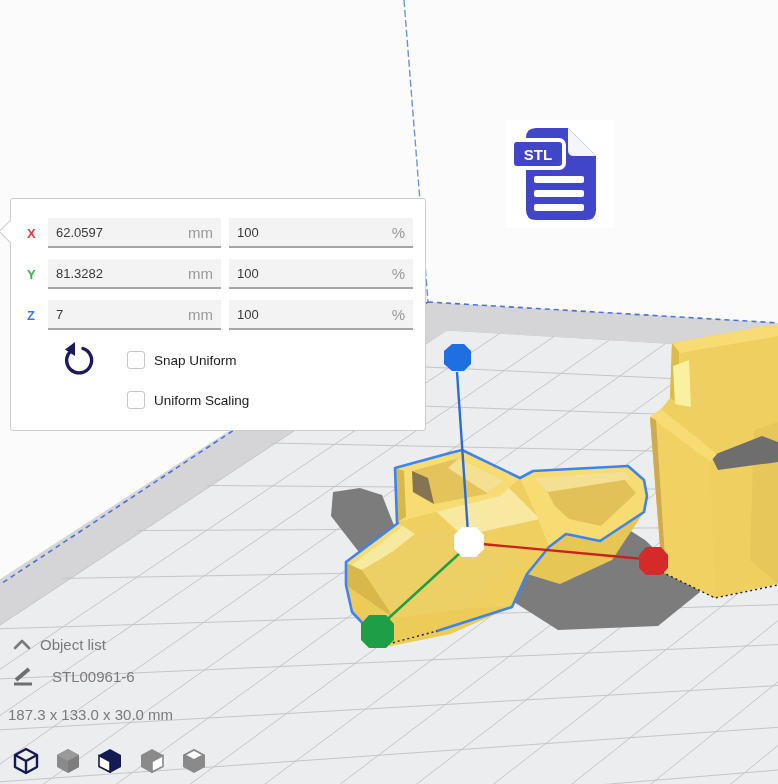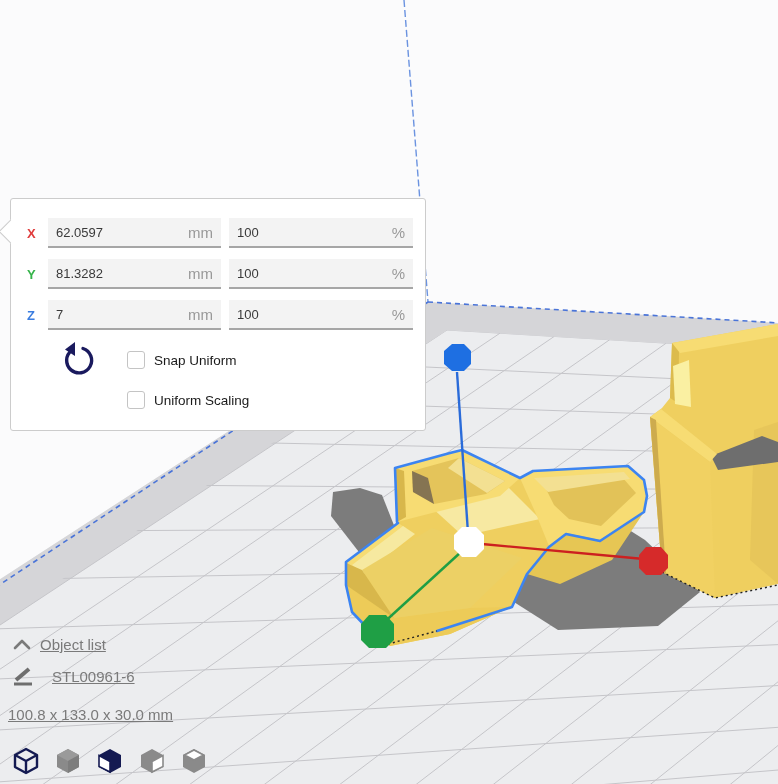--- a/index.html
+++ b/index.html
@@ -22,21 +22,21 @@
   .field .unit{font-size:15px;color:#999;margin-left:6px;flex:none;}
   .field.mm{width:173px;margin-right:8px;}
   .field.pct{width:184px;}
   .chk-row{position:absolute;left:116px;display:flex;align-items:center;}
   .chk-row.c0{top:152px}.chk-row.c1{top:192px}
   .chk-box{width:18px;height:18px;background:#fff;border:1px solid #c4c4c4;border-radius:3px;box-sizing:border-box;}
   .chk-label{margin-left:9px;font-size:13.5px;color:#1a1a1a;}
   .reset-btn{position:absolute;left:49px;top:142px;width:36px;height:40px;background:none;border:none;cursor:pointer;padding:0;}
 
   
-  .overlay-text{position:absolute;color:#7a7a7a;font-size:15px;text-decoration:underline;}
+  .overlay-text{position:absolute;color:#7a7a7a;font-size:15px;}
   .obj-header{left:40px;top:636px;}
   .obj-item{left:52px;top:668px;}
   .obj-dims{left:8px;top:706px;}
   .ov-icon{position:absolute;}
 
   
   .view-bar{position:absolute;left:12px;top:746px;display:flex;gap:14px;}
   .view-btn{width:28px;height:30px;background:none;border:none;padding:0;cursor:pointer;}
 
   
@@ -151,20 +151,33 @@
   <line x1="457" y1="372" x2="468" y2="533" stroke-width="2.4" stroke="#2a6bd9"></line>
   <line x1="461" y1="552" x2="380" y2="626" stroke-width="2.4" stroke="#1f9e44"></line>
   <line x1="482" y1="544" x2="644" y2="559" stroke-width="2.4" stroke="#cc2020"></line>
 
   <polygon points="452,344 464,344 471,351 471,364 464,371 452,371 444,364 444,351" fill="#1e6fe2"></polygon>
   <polygon points="462,527 476,527 484,535 484,549 476,557 462,557 454,549 454,535" fill="#ffffff"></polygon>
   <polygon points="369,615 386,615 394,624 394,640 386,648 369,648 361,640 361,624" fill="#1f9f45"></polygon>
   <polygon points="646,547 661,547 668,555 668,568 661,575 646,575 639,568 639,555" fill="#d62a2a"></polygon>
 </svg>
 
+<div class="stl-wrap">
+  <svg width="108" height="108" viewBox="0 0 108 108">
+    <path d="M30,8 h32 l28,28 v54 q0,10 -10,10 h-50 q-10,0 -10,-10 v-72 q0,-10 10,-10 z" fill="#4146c8"></path>
+    <path d="M62,8 l28,28 h-22 q-6,0 -6,-6 z" fill="#ffffff" opacity="0.95"></path>
+    <g fill="#ffffff">
+      <rect x="28" y="56" width="50" height="7" rx="2"></rect>
+      <rect x="28" y="70" width="50" height="7" rx="2"></rect>
+      <rect x="28" y="84" width="50" height="7" rx="2"></rect>
+    </g>
+    <rect x="6" y="20" width="52" height="28" rx="5" stroke="#ffffff" stroke-width="4" fill="#4146c8"></rect>
+    <text x="32" y="40" text-anchor="middle" font-family="Liberation Sans, sans-serif" font-size="15" font-weight="bold" fill="#ffffff">STL</text>
+  </svg>
+</div>
 
 <div class="scale-panel">
   <div class="panel-arrow"></div>
 
   <div class="axis-row r0">
     <span class="axis-label" style="color:#e03c3c">X</span>
     <div class="field mm">
           <input value="62.0597" style="">
           <span class="unit">mm</span>
         </div>
@@ -219,21 +232,21 @@
   <polyline points="3,11 10,4 17,11" fill="none" stroke="#7a7a7a" stroke-width="2.6" stroke-linecap="round" stroke-linejoin="round"></polyline>
 </svg>
 <div class="overlay-text obj-header">Object list</div>
 
 <svg class="ov-icon" style="left:12px;top:666px" width="24" height="20" viewBox="0 0 24 20">
   <line x1="4" y1="14" x2="17" y2="3" stroke="#6e6e6e" stroke-width="4"></line>
   <line x1="2" y1="18" x2="20" y2="18" stroke="#6e6e6e" stroke-width="3"></line>
 </svg>
 <div class="overlay-text obj-item">STL00961-6</div>
 
-<div class="overlay-text obj-dims">100.8 x 133.0 x 30.0 mm</div>
+<div class="overlay-text obj-dims">187.3 x 133.0 x 30.0 mm</div>
 
 <div class="view-bar">
   <button class="view-btn">
     <svg width="28" height="30" viewBox="0 0 28 30">
       <polygon points="14,3 25,9 25,21 14,27 3,21 3,9" fill="none" stroke="#141a52" stroke-width="2.4" stroke-linejoin="round"></polygon>
       <path d="M3,9 L14,15 L25,9 M14,15 L14,27" fill="none" stroke="#141a52" stroke-width="2.4" stroke-linejoin="round"></path>
     </svg>
   </button>
   <button class="view-btn">
     <svg width="28" height="30" viewBox="0 0 28 30">

